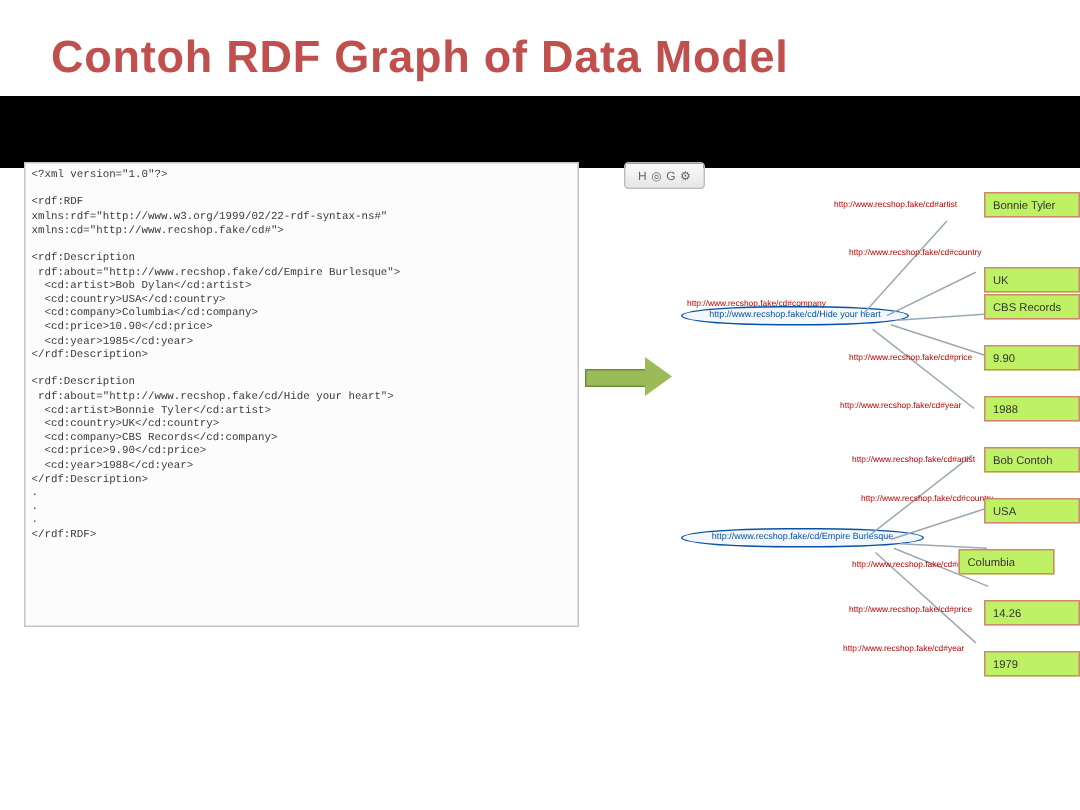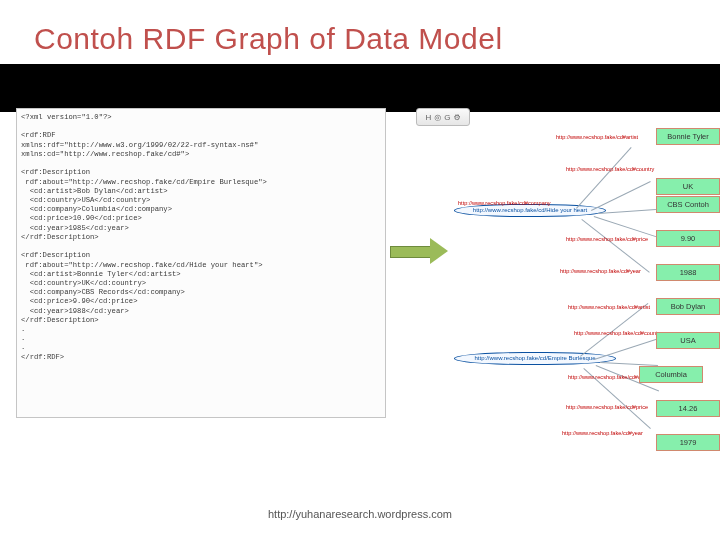--- a/index.html
+++ b/index.html
@@ -1,29 +1,29 @@
 <!DOCTYPE html>
 <html><head>
 <meta charset="utf-8">
 <style>
   html,body{margin:0;padding:0;width:720px;height:540px;background:#000;font-family:Arial,Helvetica,sans-serif;overflow:hidden}
   .slide{width:720px;height:540px;background:#fff;position:relative}
-  .title{font-size:30px;font-weight:normal;color:#c0504d;padding:22px 0 8px 34px;letter-spacing:.5px}
+  .title{font-size:30px;font-weight:bold;color:#c0504d;padding:22px 0 8px 34px;letter-spacing:.5px}
   .black-bar{background:#000;height:48px;width:100%}
   .body{position:absolute;top:108px;left:16px;right:10px;bottom:48px}
   .code-box{position:absolute;top:0;left:0;width:360px;height:300px;border:1px solid #c5c5c5;background:#fcfcfc;font-family:"Courier New",monospace;font-size:7.2px;line-height:1.28;padding:4px 4px;white-space:pre;color:#3a3a3a;overflow:hidden}
   .tb{position:absolute;top:0;left:400px;width:52px;height:16px;border:1px solid #bbb;border-radius:3px;background:linear-gradient(#fafafa,#e6e6e6);font-size:7px;display:flex;align-items:center;justify-content:center;gap:3px;color:#666}
   .tb span{font-size:8px}
   .arrow{position:absolute;top:130px;left:374px;width:60px;height:26px}
   .arrow .shaft{position:absolute;top:8px;left:0;width:40px;height:10px;background:#9bbb59;border:1px solid #6e8b3d}
   .arrow .head{position:absolute;top:0;left:40px;width:0;height:0;border-top:13px solid transparent;border-bottom:13px solid transparent;border-left:18px solid #9bbb59}
   .graph{position:absolute;top:8px;left:400px;right:0;bottom:0}
   .node{position:absolute;border:1px solid;border-radius:50%/60%;font-size:6px;line-height:1.1;padding:2px 4px;white-space:nowrap;text-align:center}
   .node.blue{border-color:#0a51a1;color:#0a51a1;background:#f3f8ff}
-  .leaf{position:absolute;border:1px solid #d0896e;background:#86efac;font-size:7.5px;padding:3px 5px;color:#333;min-width:52px;text-align:center}
+  .leaf{position:absolute;border:1px solid #d0896e;background:#bef264;font-size:7.5px;padding:3px 5px;color:#333;min-width:52px;}
   .link{position:absolute;color:#c00000;font-size:5.6px;white-space:nowrap}
   .line{position:absolute;background:#9aa8b4;height:1px;transform-origin:0 0}
   .footer{position:absolute;bottom:20px;left:0;width:100%;text-align:center;font-size:11px;color:#555}
 </style>
 </head>
 <body>
 
 <div class="slide">
   <div class="title">Contoh RDF Graph of Data Model</div>
   <div class="black-bar"></div>
@@ -94,25 +94,24 @@
       <div class="link" style="top:152px;left:144px">http://www.recshop.fake/cd#year</div>
 
       <div class="link" style="top:188px;left:152px">http://www.recshop.fake/cd#artist</div>
       <div class="link" style="top:214px;left:158px">http://www.recshop.fake/cd#country</div>
       <div class="link" style="top:258px;left:152px">http://www.recshop.fake/cd#company</div>
       <div class="link" style="top:288px;left:150px">http://www.recshop.fake/cd#price</div>
       <div class="link" style="top:314px;left:146px">http://www.recshop.fake/cd#year</div>
 
       <div class="leaf" style="top:12px;left:240px">Bonnie Tyler</div>
       <div class="leaf" style="top:62px;left:240px">UK</div>
-      <div class="leaf" style="top:80px;left:240px">CBS Contoh</div>
+      <div class="leaf" style="top:80px;left:240px">CBS Records</div>
       <div class="leaf" style="top:114px;left:240px">9.90</div>
       <div class="leaf" style="top:148px;left:240px">1988</div>
-      <div class="leaf" style="top:182px;left:240px">Bob Dylan</div>
+      <div class="leaf" style="top:182px;left:240px">Bob Contoh</div>
       <div class="leaf" style="top:216px;left:240px">USA</div>
       <div class="leaf" style="top:250px;left:223px">Columbia</div>
       <div class="leaf" style="top:284px;left:240px">14.26</div>
       <div class="leaf" style="top:318px;left:240px">1979</div>
     </div>
   </div>
 
-  <div class="footer">http://yuhanaresearch.wordpress.com</div>
 </div>
 
 </body></html>

